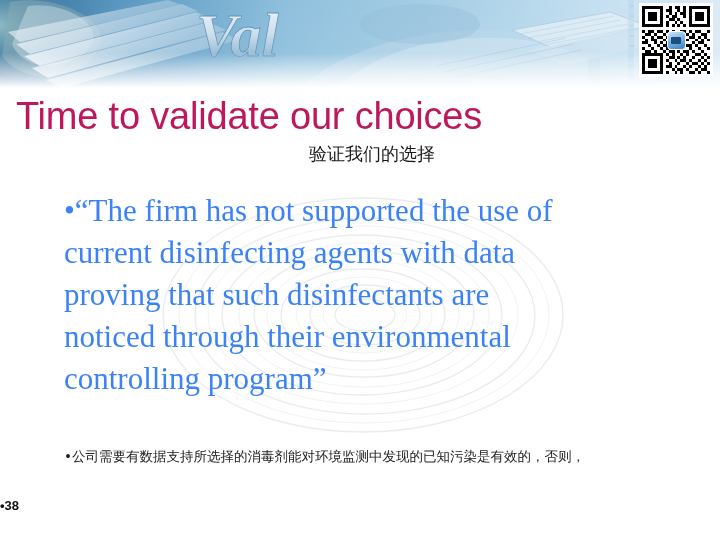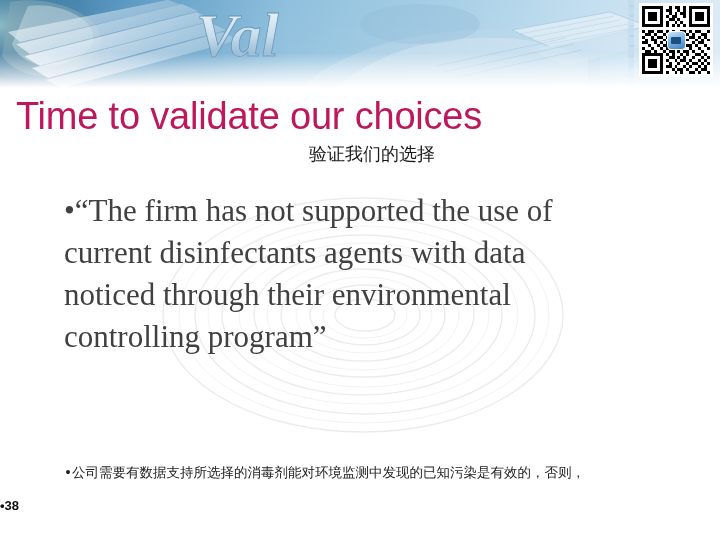--- a/index.html
+++ b/index.html
@@ -101,29 +101,29 @@
 
   
   #body-quote {
     position: absolute;
     left: 64px;
     top: 190px;
     width: 600px;
     font-family: "Liberation Serif", "DejaVu Serif", serif;
     font-size: 31px;
     line-height: 42px;
-    color: #404040;
+    color: #3b82f6;
   }
   #body-quote .ln { display: block; white-space: nowrap; }
 
   
   #body-cn {
     position: absolute;
     left: 64px;
-    top: 462px;
+    top: 446px;
     width: 630px;
     font-family: "DejaVu Sans", sans-serif;
     font-size: 13.5px;
     line-height: 21px;
     color: #222222;
   }
   #body-cn .ln { display: block; white-space: nowrap; }
 
   
   #page-number {
@@ -438,21 +438,22 @@
       </g>
     </svg>
     <div id="qr-app-icon"></div>
   </div>
 
   <div id="title">Time to validate our choices</div>
   <div id="subtitle">验证我们的选择</div>
 
   <div id="body-quote">
     <span class="ln">•“The firm has not supported the use of</span>
-    <span class="ln">current disinfectants agents with data</span>
+    <span class="ln">current disinfecting agents with data</span>
+    <span class="ln">proving that such disinfectants are</span>
     <span class="ln">noticed through their environmental</span>
     <span class="ln">controlling program”</span>
   </div>
 
   <div id="body-cn">
     <span class="ln">•公司需要有数据支持所选择的消毒剂能对环境监测中发现的已知污染是有效的，否则，</span>
   </div>
 
   <div id="page-number">•38</div>
 

